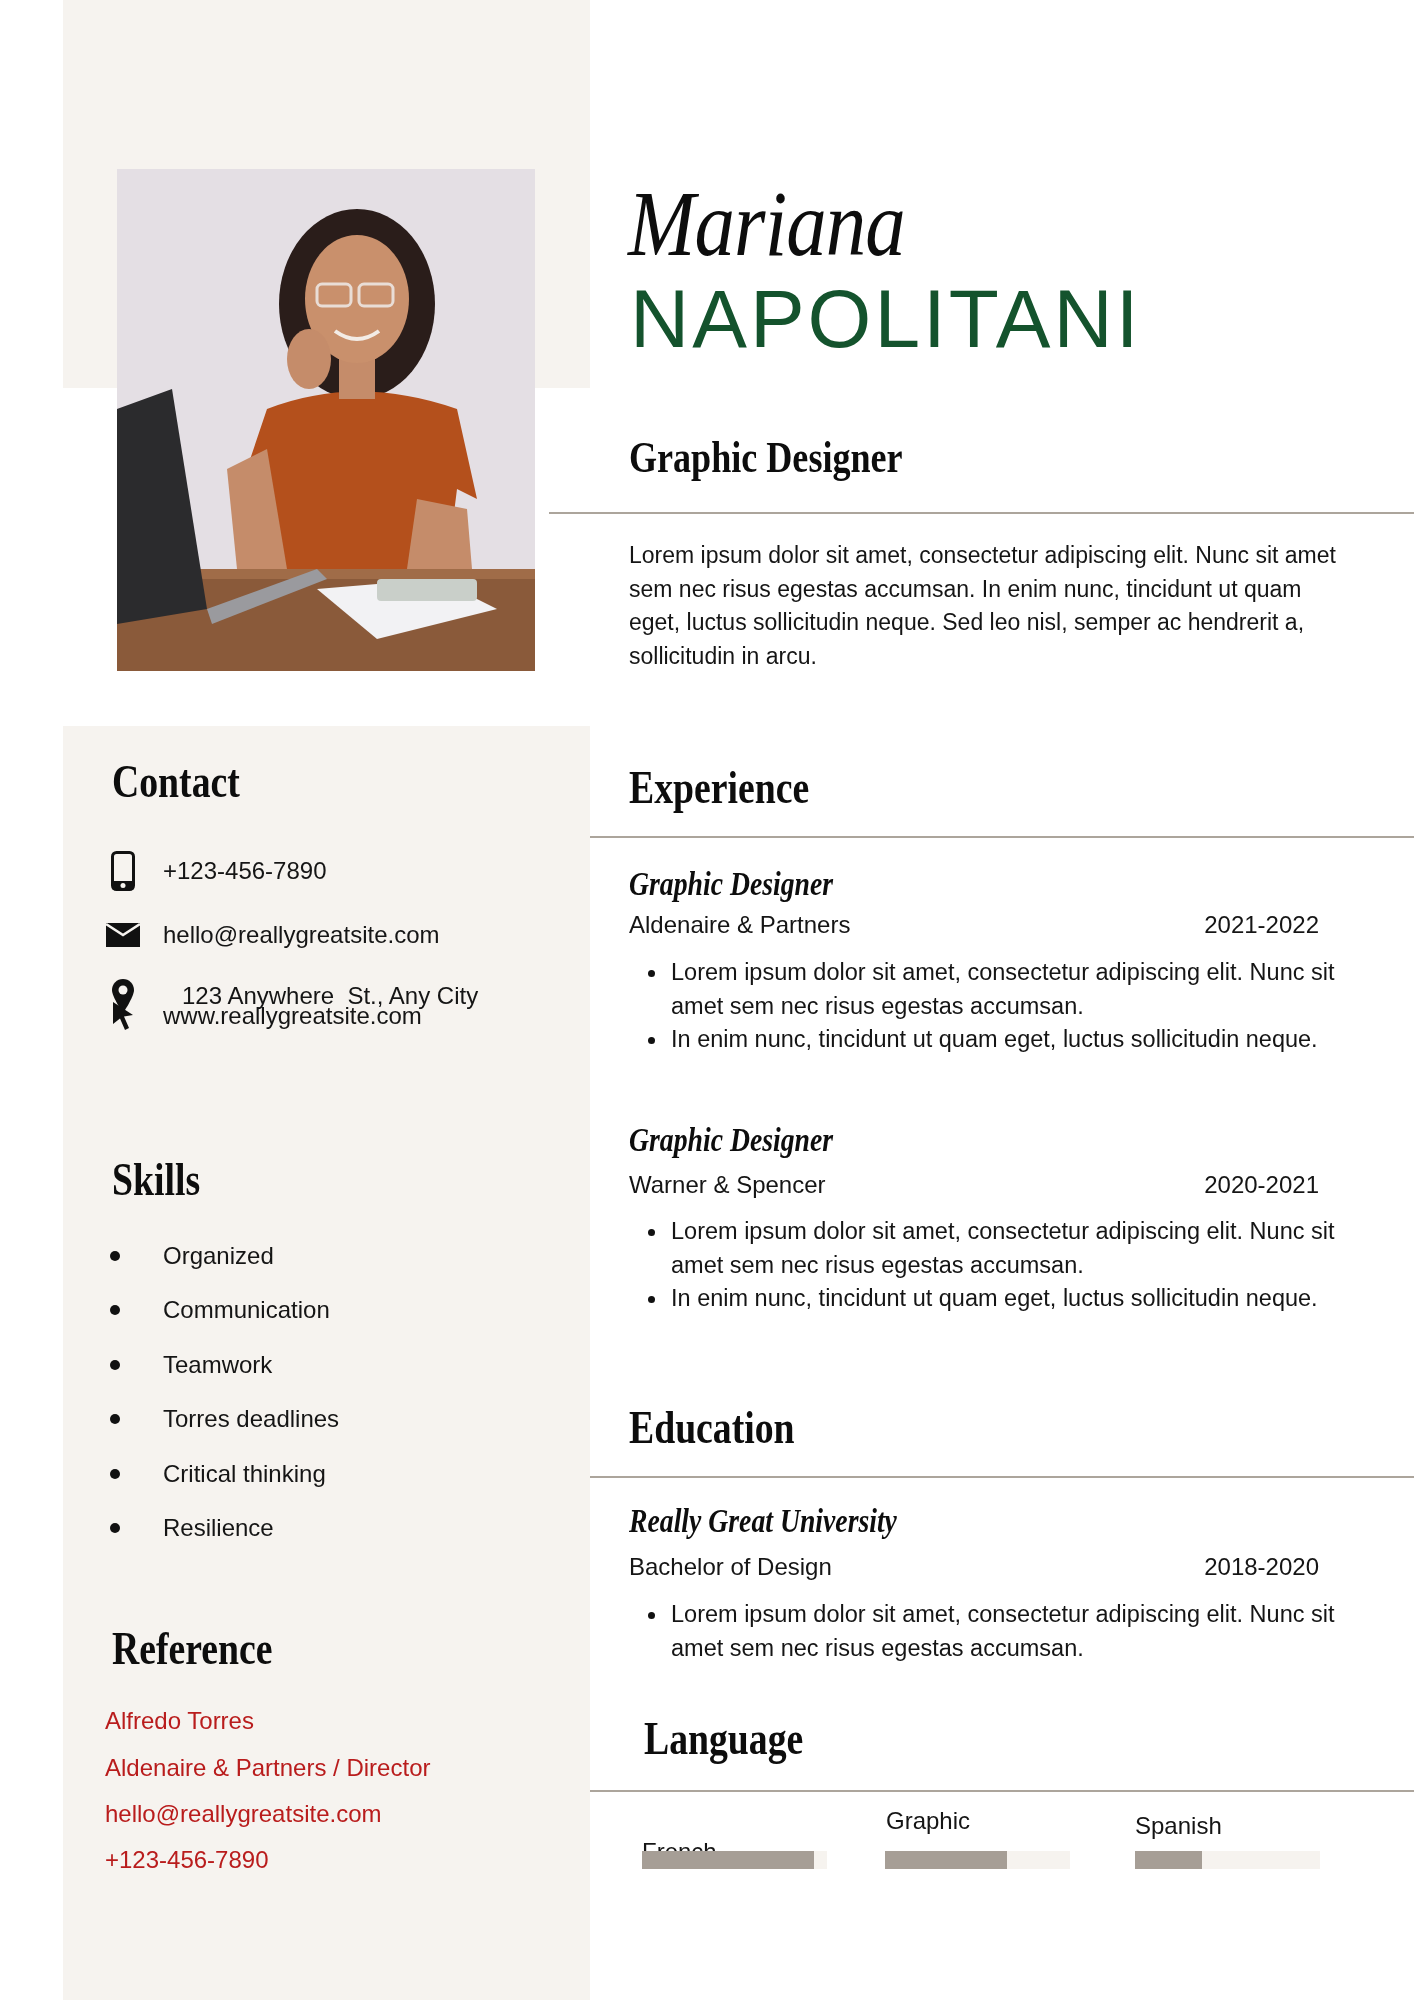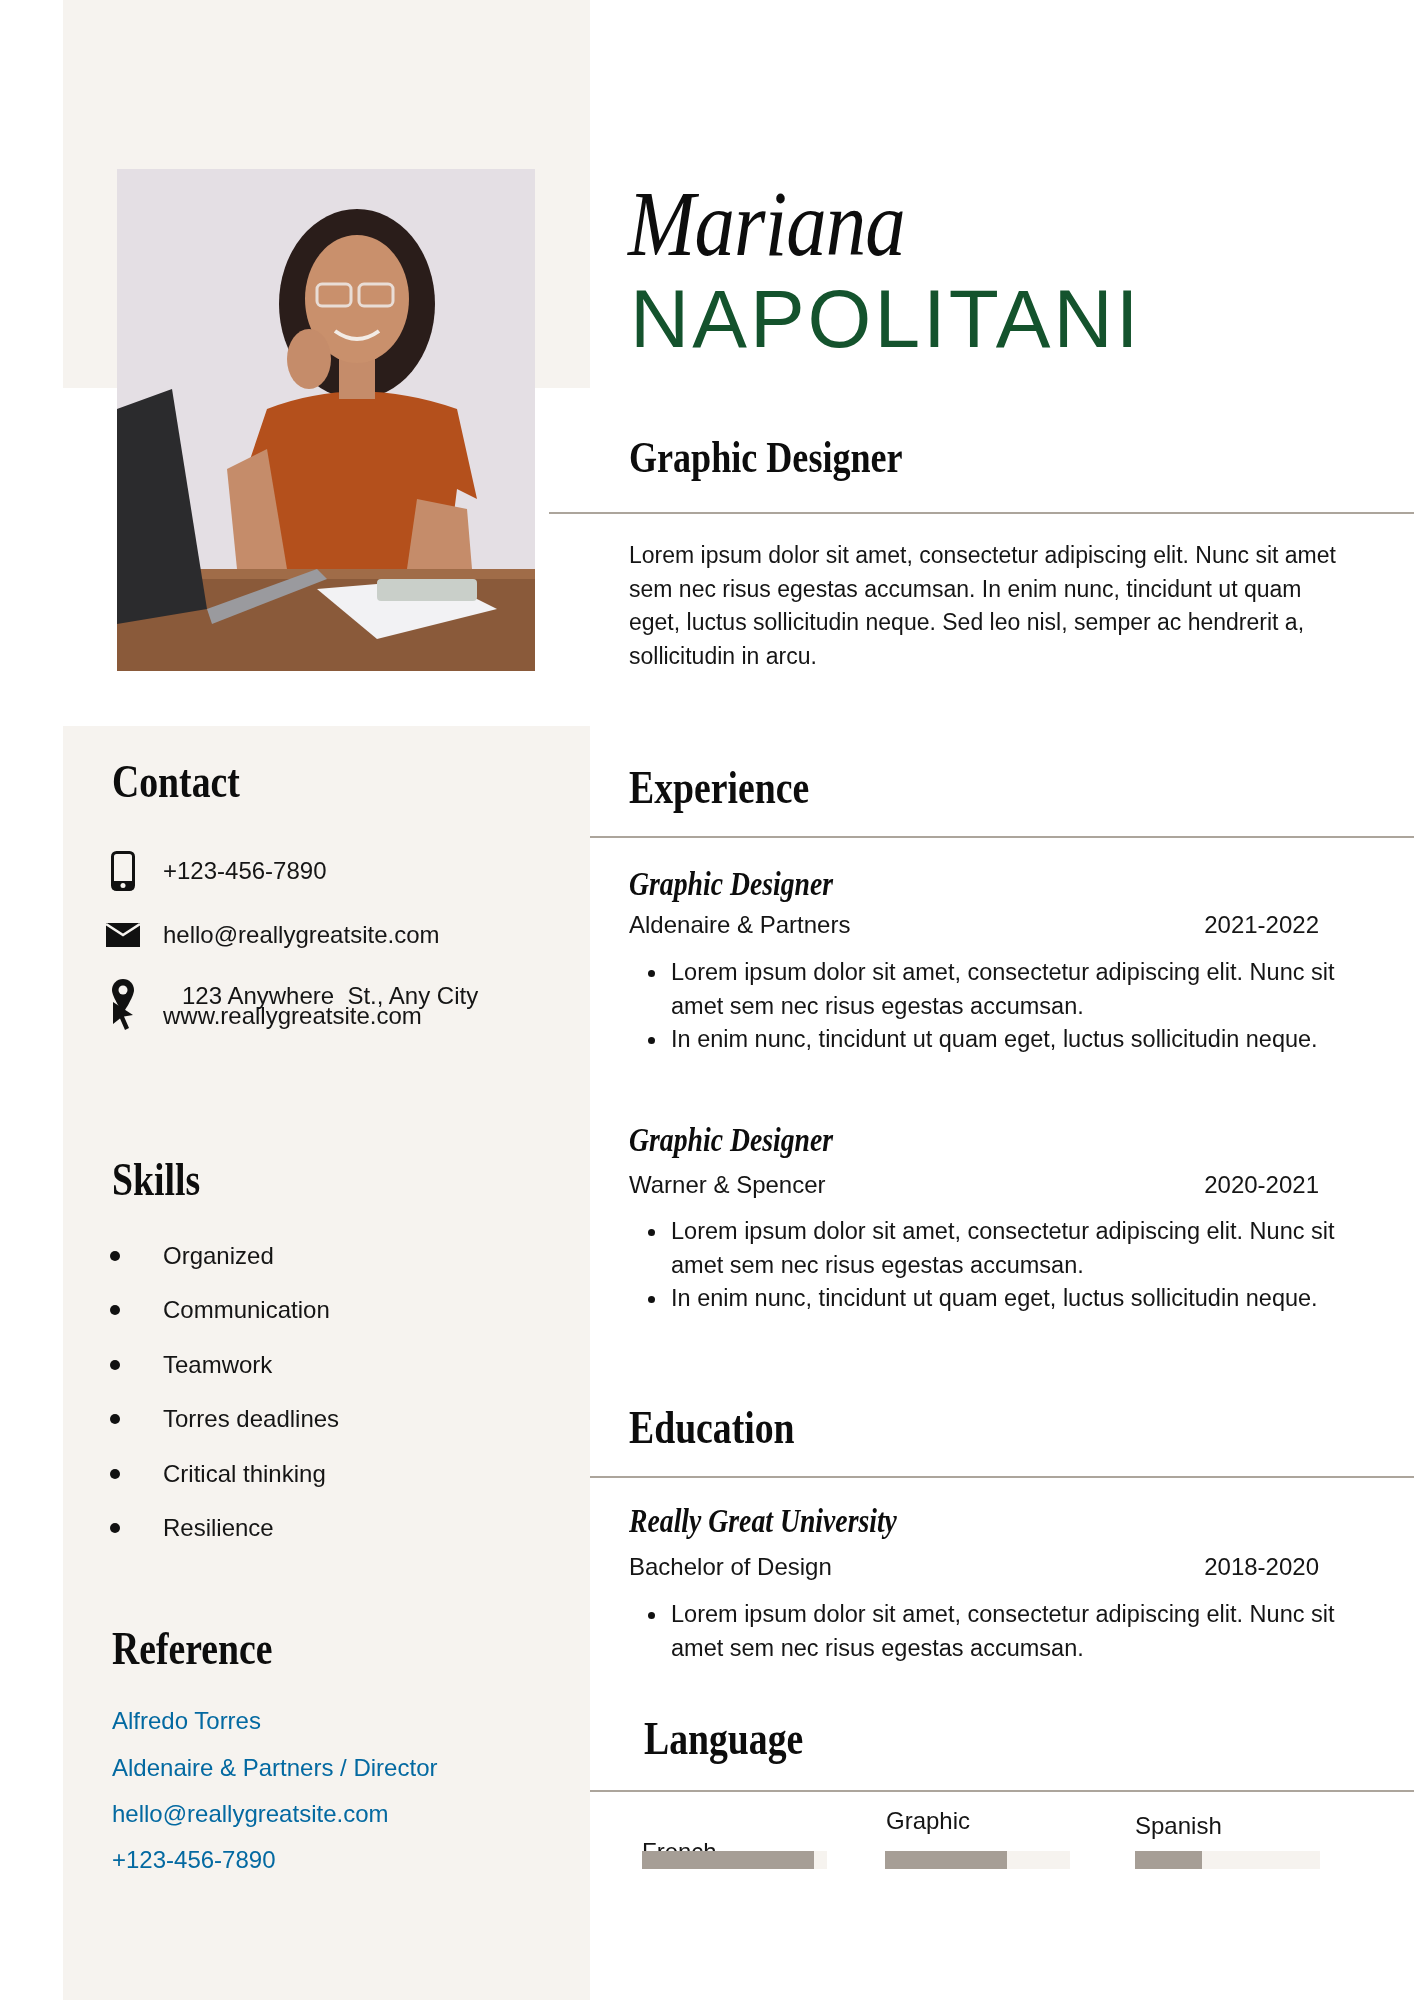--- a/index.html
+++ b/index.html
@@ -46,21 +46,21 @@
   .contact-icon { width: 46px; height: 40px; display: flex; align-items: center; justify-content: center; }
   .contact-icon svg { display: block; }
   .contact-text { margin-left: 17px; font-size: 24px; color: #151515; white-space: pre; }
 
   
   .skill-row { left: 110px; height: 36px; display: flex; align-items: center; justify-content: flex-end; }
   .skill-bullet { width: 10px; height: 10px; border-radius: 50%; background: #111; margin-right: 43px; }
   .skill-text { font-size: 24px; color: #151515; }
 
   
-  .ref-line { left: 112px; font-size: 24px; line-height: 30px; color: #0369a1; white-space: nowrap; }
+  .ref-line { left: 105px; font-size: 24px; line-height: 30px; color: #b91c1c; white-space: nowrap; }
 
   
   .entry-meta { left: 629px; width: 690px; display: flex; justify-content: space-between; font-size: 24px; line-height: 30px; color: #151515; }
   .bullets { left: 645px; width: 690px; list-style: none; }
   .bullets li { position: relative; padding-left: 26px; font-size: 23.5px; line-height: 33.5px; color: #151515; }
   .bullets li::before { content: ""; position: absolute; left: 3px; top: 14px; width: 7px; height: 7px; border-radius: 50%; background: #111; }
 
   
   .lang { width: 185px; }
   .lang-label { font-size: 24px; line-height: 30px; color: #151515; }

